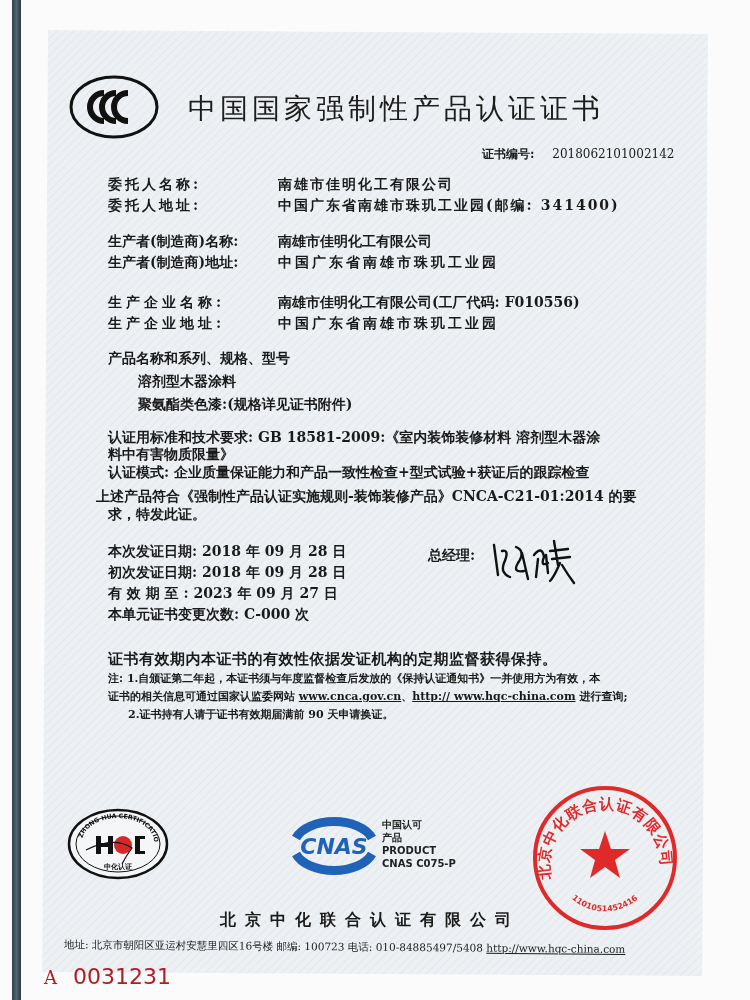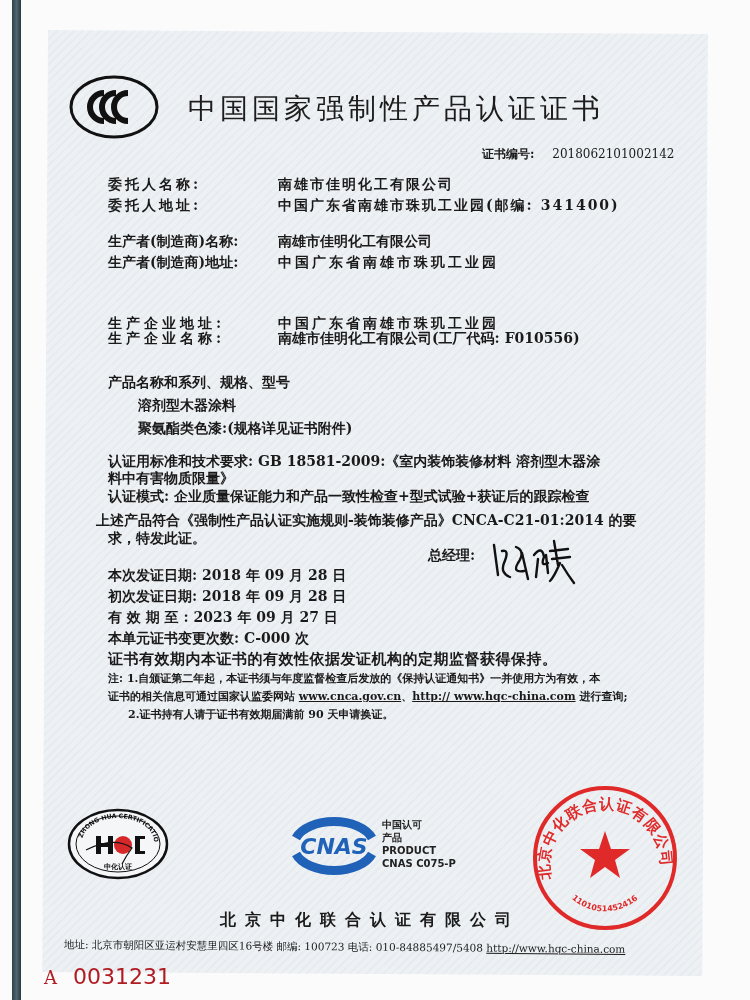--- a/index.html
+++ b/index.html
@@ -28,21 +28,21 @@
     position:absolute; left:188px; top:90px; font-family:"DejaVu Sans", sans-serif;
     font-size:28px; letter-spacing:4px; color:#1c1c1c; font-weight:normal;
   }
   .cert-no {
     position:absolute; left:482px; top:146px; font-size:12px;
   }
   .cert-no .lbl { font-weight:bold; margin-right:14px; }
   .row { position:absolute; font-size:14px; white-space:nowrap; font-weight:bold; }
   .row .k { display:inline-block; }
   .row .v { position:absolute; left:170px; top:0; }
-  .text-block { position:absolute; font-size:14px; font-weight:bold; line-height:18px;margin-top:24px; }
+  .text-block { position:absolute; font-size:14px; font-weight:bold; line-height:18px; }
   .sig-label { position:absolute; left:428px; top:547px; font-size:14px; font-weight:bold; }
   .signature { position:absolute; left:488px; top:533px; width:90px; height:56px; }
   .validity { position:absolute; left:108px; top:650px; font-size:15px; font-weight:bold; letter-spacing:0.5px; }
   .note { position:absolute; left:108px; font-size:11px; font-weight:bold; line-height:18px; width:590px; }
   .note a { color:#1a1a1a; text-decoration:underline; }
   .hqc-logo { position:absolute; left:66px; top:806px; width:104px; height:76px; }
   .cnas-logo { position:absolute; left:286px; top:812px; width:96px; height:66px; }
   .cnas-text { position:absolute; left:382px; top:818px; font-family:"DejaVu Sans", sans-serif; font-size:10px; line-height:13px; font-weight:bold; color:#222; }
   .cnas-text .cn { font-weight:bold; }
   .seal { position:absolute; left:530px; top:783px; width:150px; height:150px; }
@@ -82,21 +82,21 @@
   <span class="v" style="letter-spacing:2px;">中国广东省南雄市珠玑工业园(邮编: 341400)</span>
 </div>
 <div class="row" style="left:108px;top:233px;">
   <span class="k">生产者(制造商)名称:</span>
   <span class="v">南雄市佳明化工有限公司</span>
 </div>
 <div class="row" style="left:108px;top:254px;">
   <span class="k">生产者(制造商)地址:</span>
   <span class="v" style="letter-spacing:3px;">中国广东省南雄市珠玑工业园</span>
 </div>
-<div class="row" style="left:108px;top:294px;margin-top:36px;">
+<div class="row" style="left:108px;top:294px;">
   <span class="k" style="letter-spacing:4px;">生产企业名称:</span>
   <span class="v">南雄市佳明化工有限公司(工厂代码: F010556)</span>
 </div>
 <div class="row" style="left:108px;top:315px;">
   <span class="k" style="letter-spacing:4px;">生产企业地址:</span>
   <span class="v" style="letter-spacing:3px;">中国广东省南雄市珠玑工业园</span>
 </div>
 
 <div class="text-block" style="left:108px;top:349px;">产品名称和系列、规格、型号</div>
 <div class="text-block" style="left:138px;top:372px;">溶剂型木器涂料</div>

